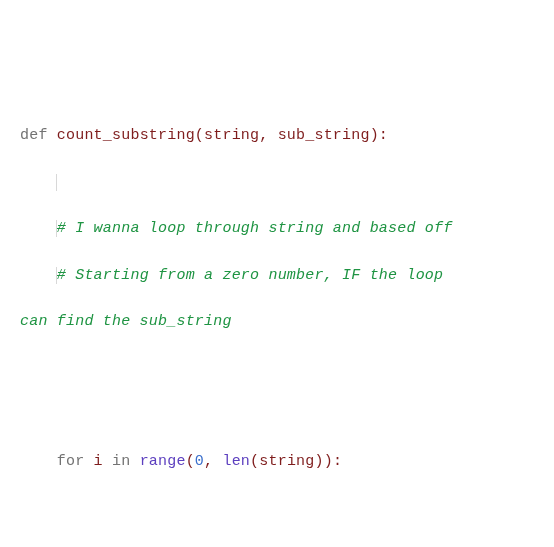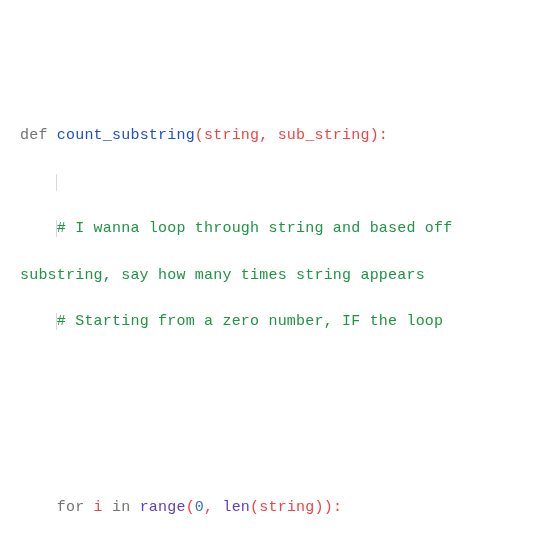--- a/index.html
+++ b/index.html
@@ -27,38 +27,37 @@
   }
   .gutter {
     display:inline-block;
     width:16px;
     text-align:center;
     color:#7a7a7a;
     font-size:12px;
     vertical-align:top;
   }
   .kw { color:#737373; }      
-  .fn { color:#1d4ed8; }      
-  .cm { color:#1f9443; } 
+  .fn { color:#7f1d1d; }      
+  .cm { color:#1f9443; font-style: italic; } 
   .nm { color:#3a6fcc; }    
   .bi { color:#5c3fbf; }      
-  .txt { color:#ef4444;text-align:right; }
+  .txt { color:#7f1d1d;text-align:right; }
 </style>
 </head>
 <body>
 
 
 
 <div class="code-container">
 <span class="line"><span class="gutter"> </span><span class="kw">def</span><span class="txt"> </span><span class="fn">count_substring</span><span class="txt">(string, sub_string):</span></span>
 <span class="line"><span class="gutter"> </span>    <span class="ind-guide"></span></span>
 <span class="line"><span class="gutter"> </span>    <span class="ind-guide"></span><span class="cm"># I wanna loop through string and based off</span></span>
-<span class="line"><span class="gutter"> </span><span class="cm">substring, say how many times string appears</span></span>
 <span class="line"><span class="gutter"> </span>    <span class="ind-guide"></span><span class="cm"># Starting from a zero number, IF the loop</span></span>
-<span class="line"><span class="gutter"> </span></span>
+<span class="line"><span class="gutter"> </span><span class="cm">can find the sub_string</span></span>
 <span class="line"><span class="gutter"> </span></span>
 <span class="line"><span class="gutter"> </span></span>
 <span class="line"><span class="gutter"> </span>    <span class="kw">for</span><span class="txt"> i </span><span class="kw">in</span><span class="txt"> </span><span class="bi">range</span><span class="txt">(</span><span class="nm">0</span><span class="txt">, </span><span class="bi">len</span><span class="txt">(string)):</span></span>
 
 
 
 
 
 
 

